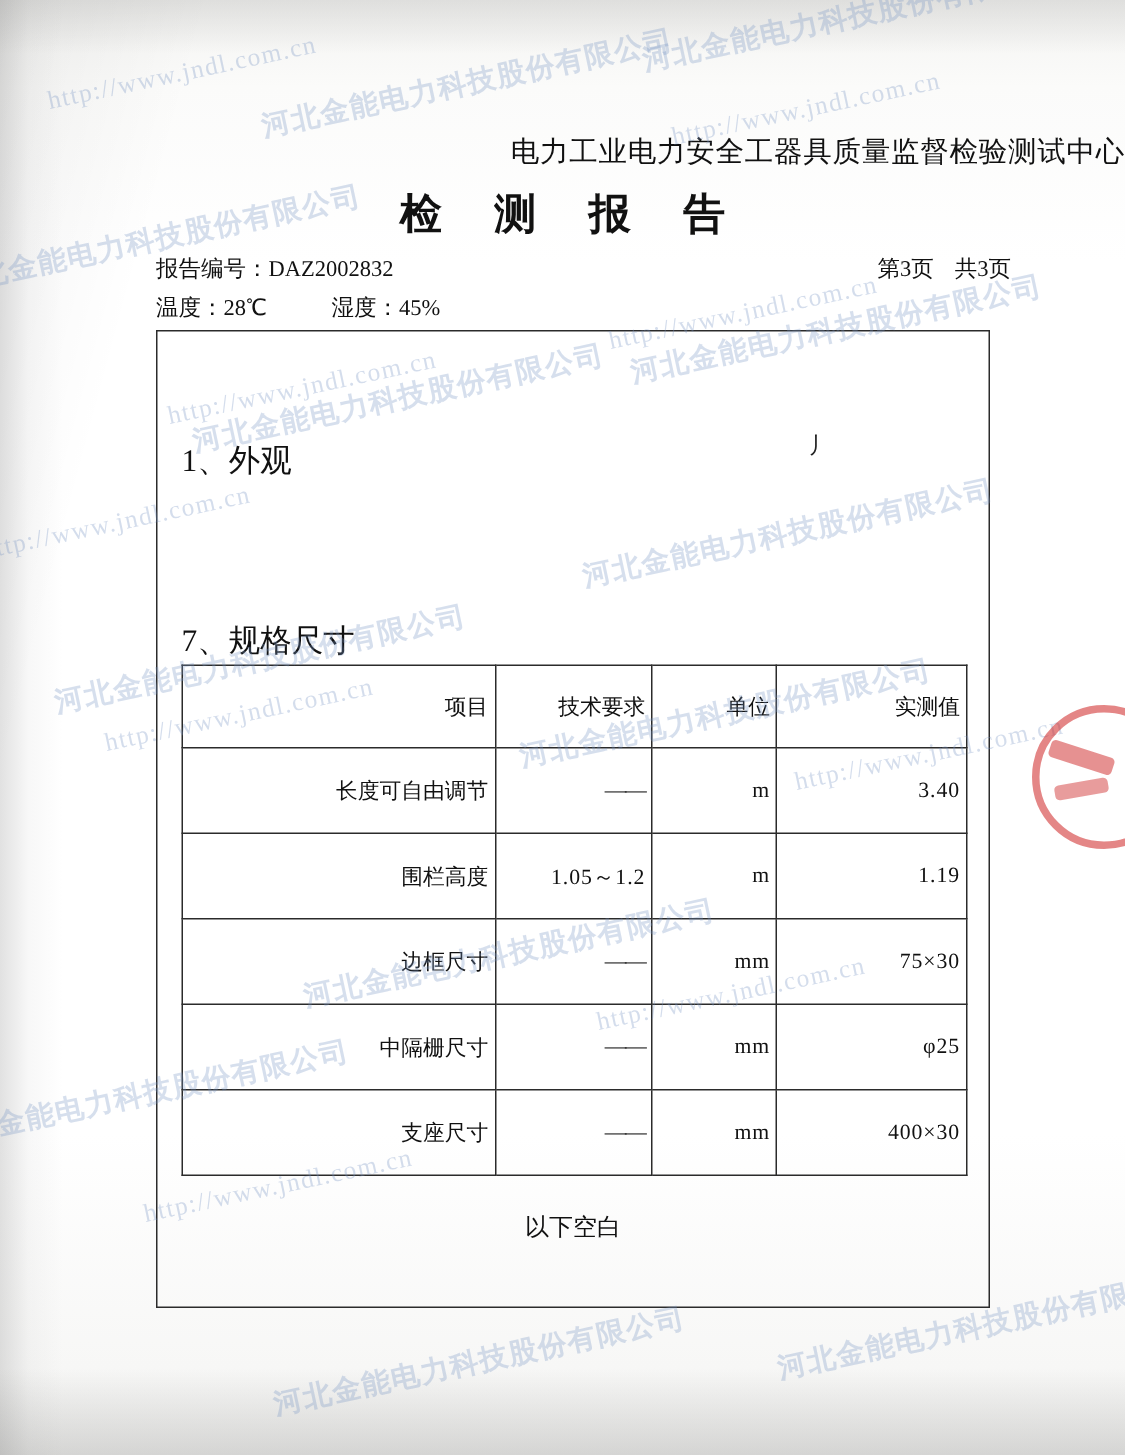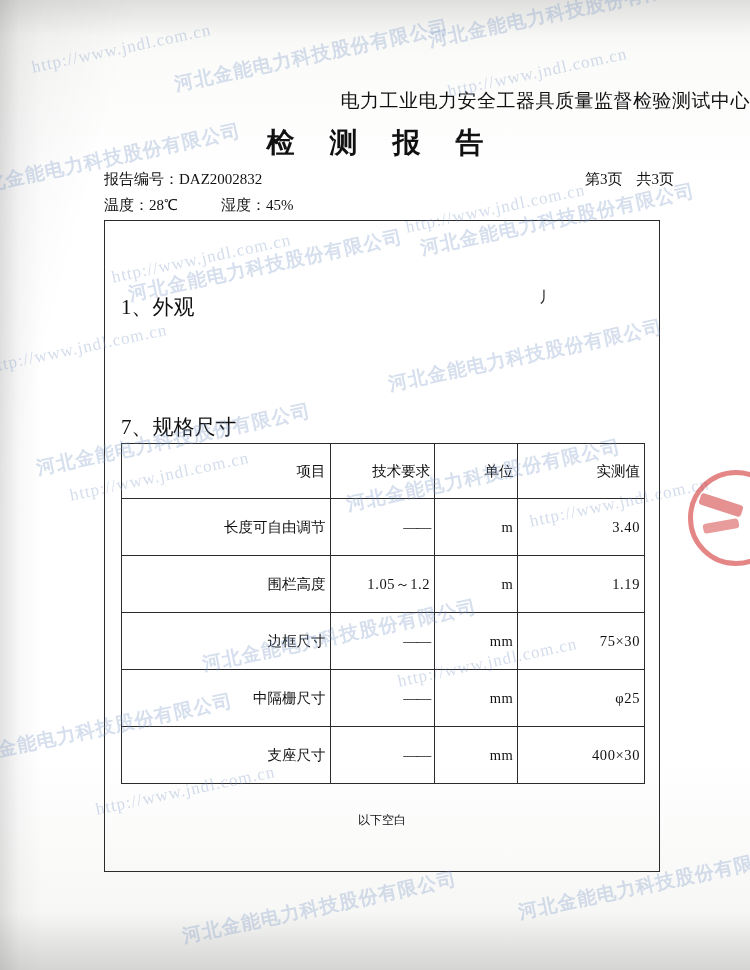--- a/index.html
+++ b/index.html
@@ -202,21 +202,21 @@
   .col-meas  { width: 120px; }
 
   .num { font-family: "Liberation Serif", serif; letter-spacing: 0.6px; }
   .dash { letter-spacing: -1px; }
 
   .blank-note {
     position: absolute;
     left: 0; right: 0;
     bottom: 42px;
     text-align: center;
-    font-size: 12px;
+    font-size: 16px;
     color: #111;
   }
 </style>
 </head>
 <body>
 
 <div id="page">
 
   <div class="paper-shade-left"></div>
   <div class="paper-shade-top"></div>

